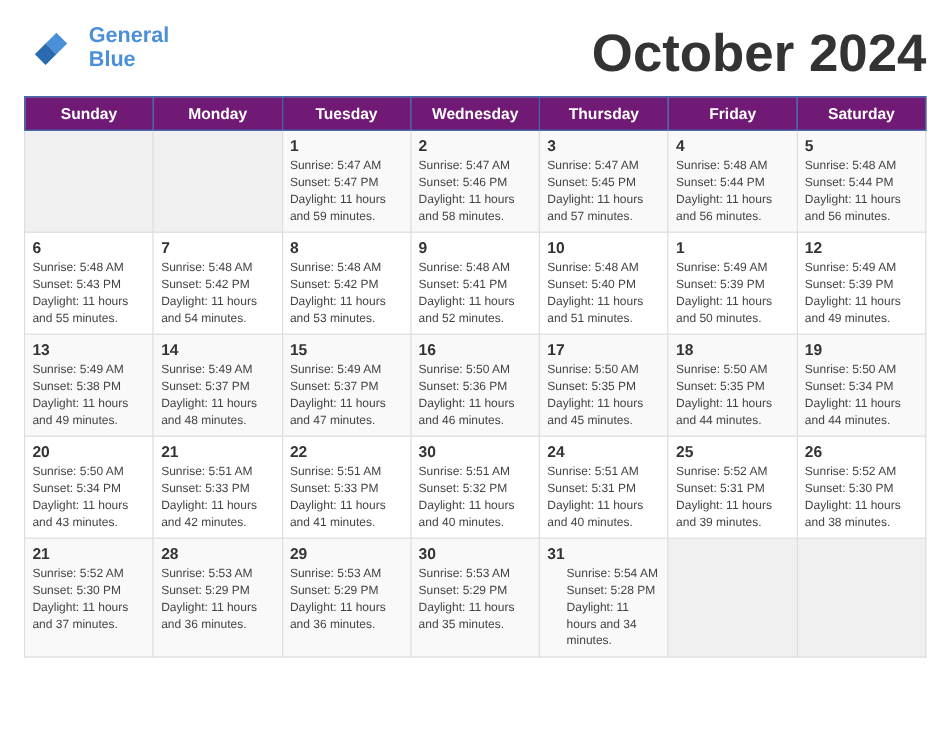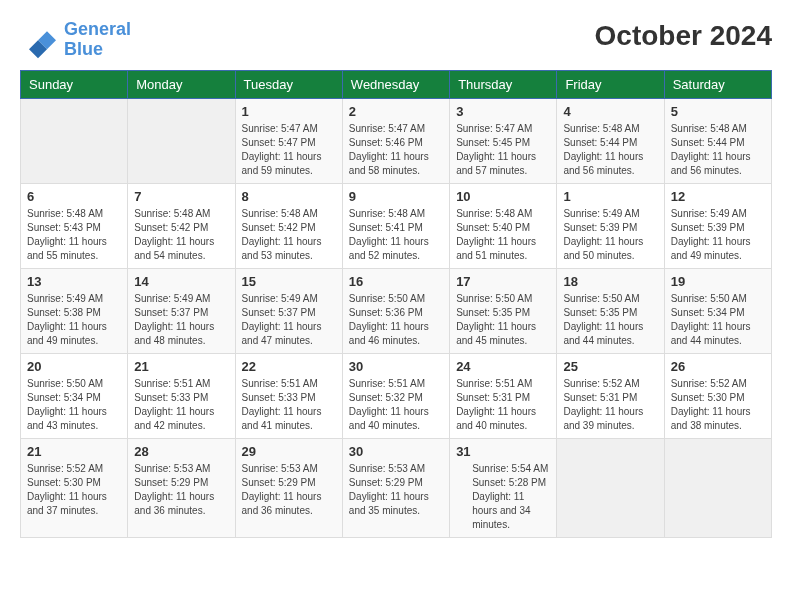--- a/index.html
+++ b/index.html
@@ -11,60 +11,60 @@
       padding: 20px;
     }
     .header {
       display: flex;
       justify-content: space-between;
       align-items: flex-start;
       margin-bottom: 10px;
     }
     .logo {
       display: flex;
-      align-items: flex-end;
-      gap: 8px;
+      align-items: flex-start;
+      gap: 18px;
     }
     .logo-text {
       font-size: 18px;
       font-weight: bold;
       color: #333;
       line-height: 1.1;
     }
     .logo-text span {
       color: #4a90d9;
     }
     .logo-icon {
       width: 36px;
       height: 36px;
     }
     .title-block {
       text-align: right;
     }
     .month-title {
-      font-size: 28px;
+      font-size: 44px;
       font-weight: bold;
       color: #333;
     }
     .location {
       font-size: 15px;
       color: #333;
     }
     table {
       width: 100%;
       border-collapse: collapse;
       border: 1px solid #ccc;
     }
     thead th {
-      background-color: #15803d;
+      background-color: #701a75;
       color: #fff;
       font-size: 13px;
-      font-weight: normal;
+      font-weight: bold;
       padding: 6px 8px;
-      text-align: left;
+      text-align: center;
       border: 1px solid #3a6aaf;
     }
     tbody td {
       vertical-align: top;
       border: 1px solid #ddd;
       padding: 5px 6px;
       font-size: 10px;
       color: #333;
       width: calc(100% / 7);
       min-height: 80px;

